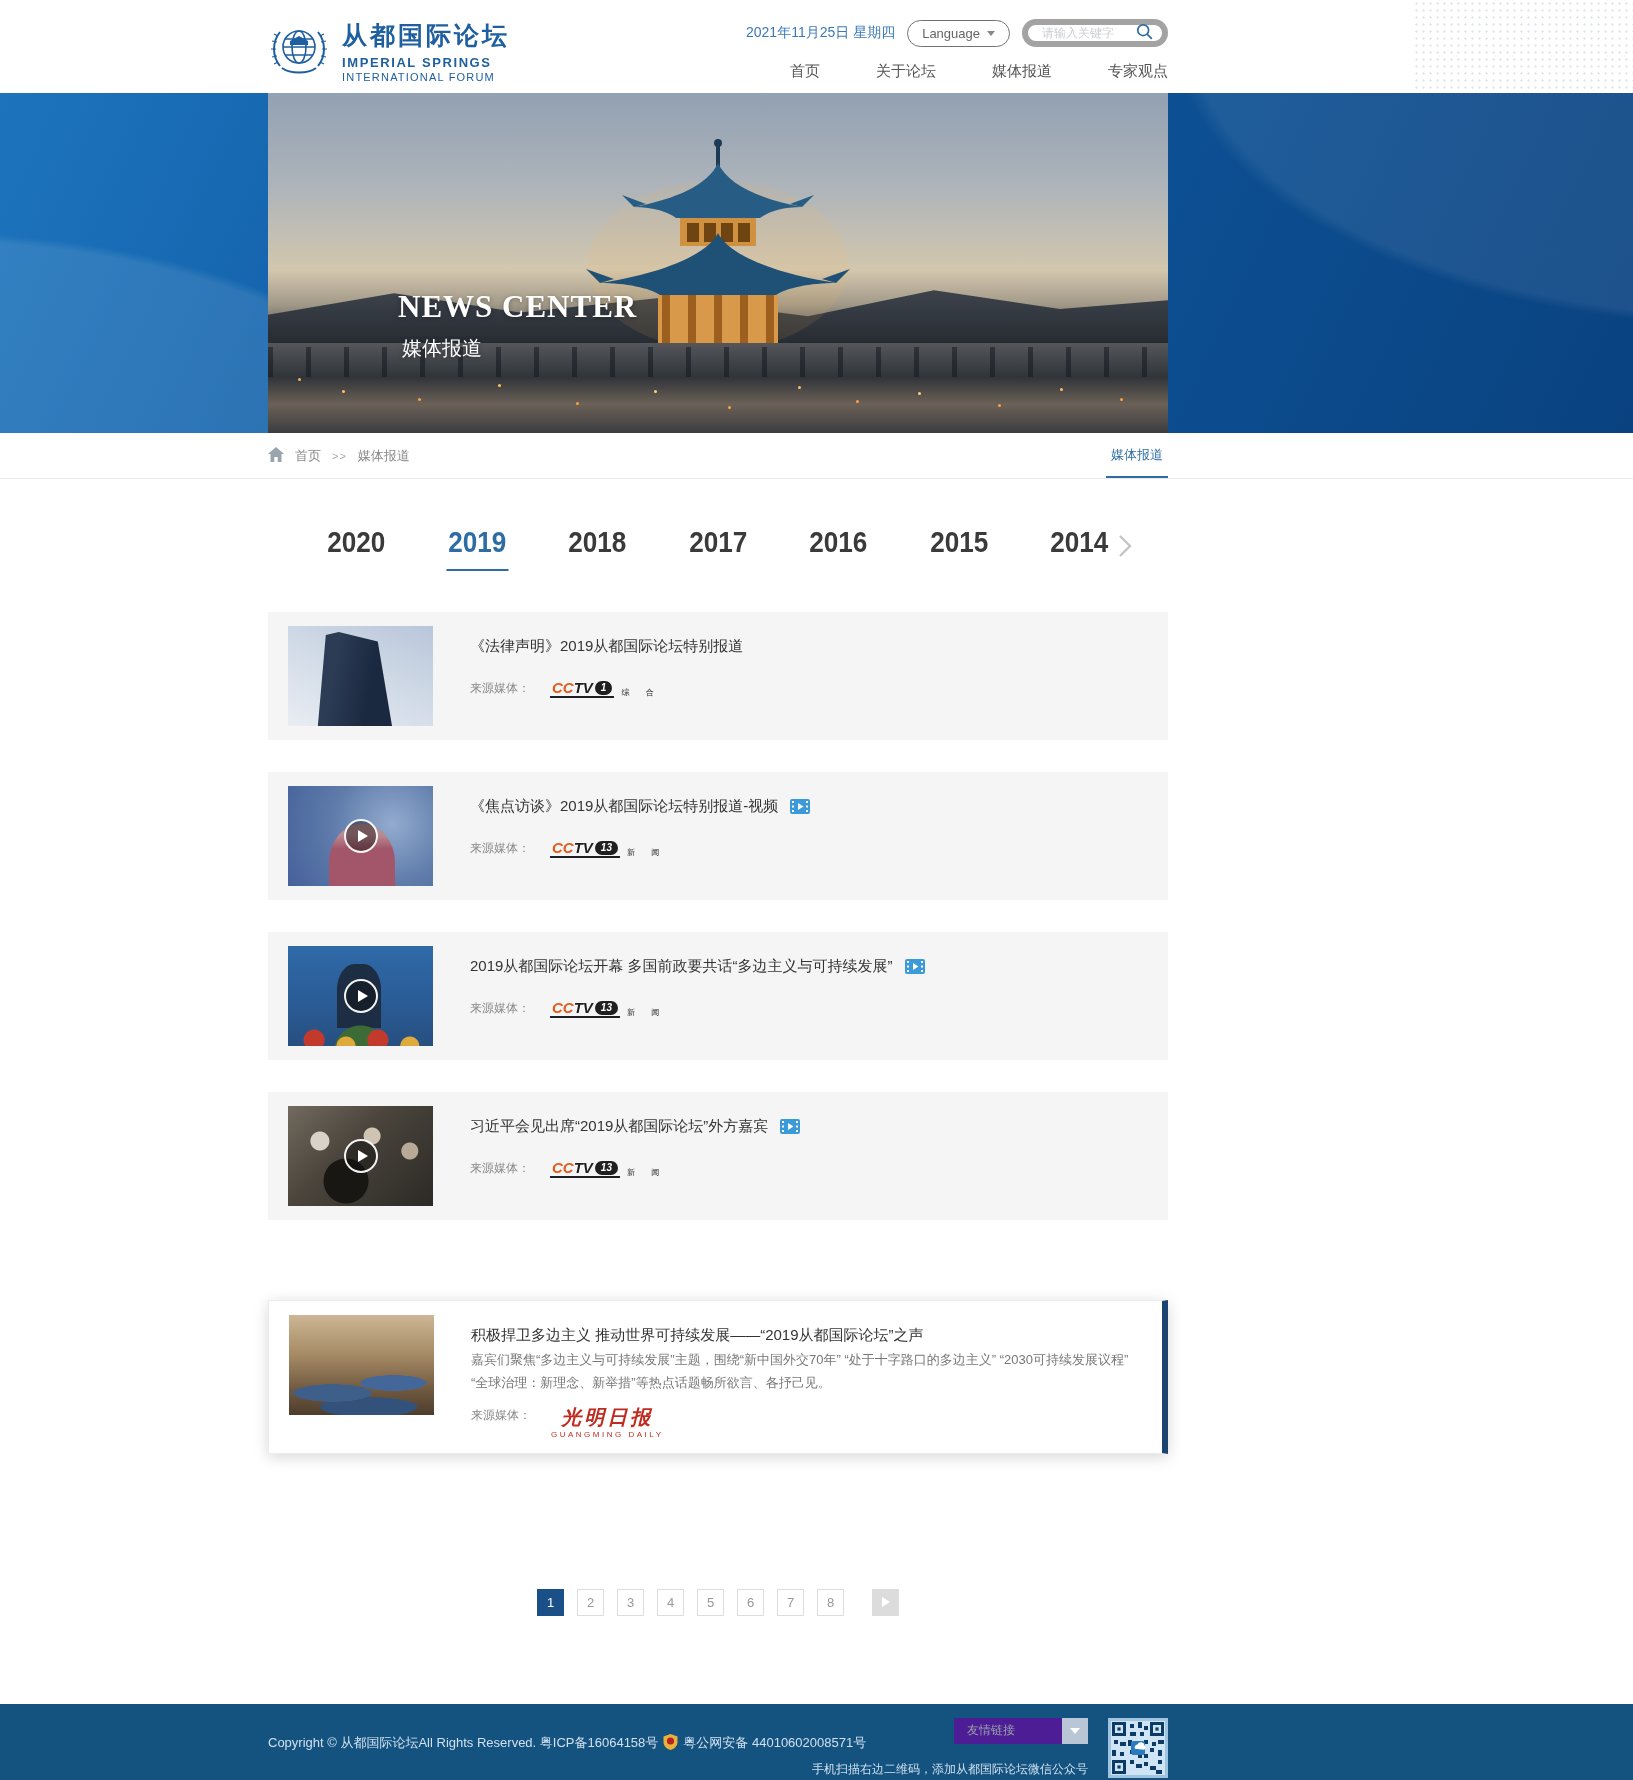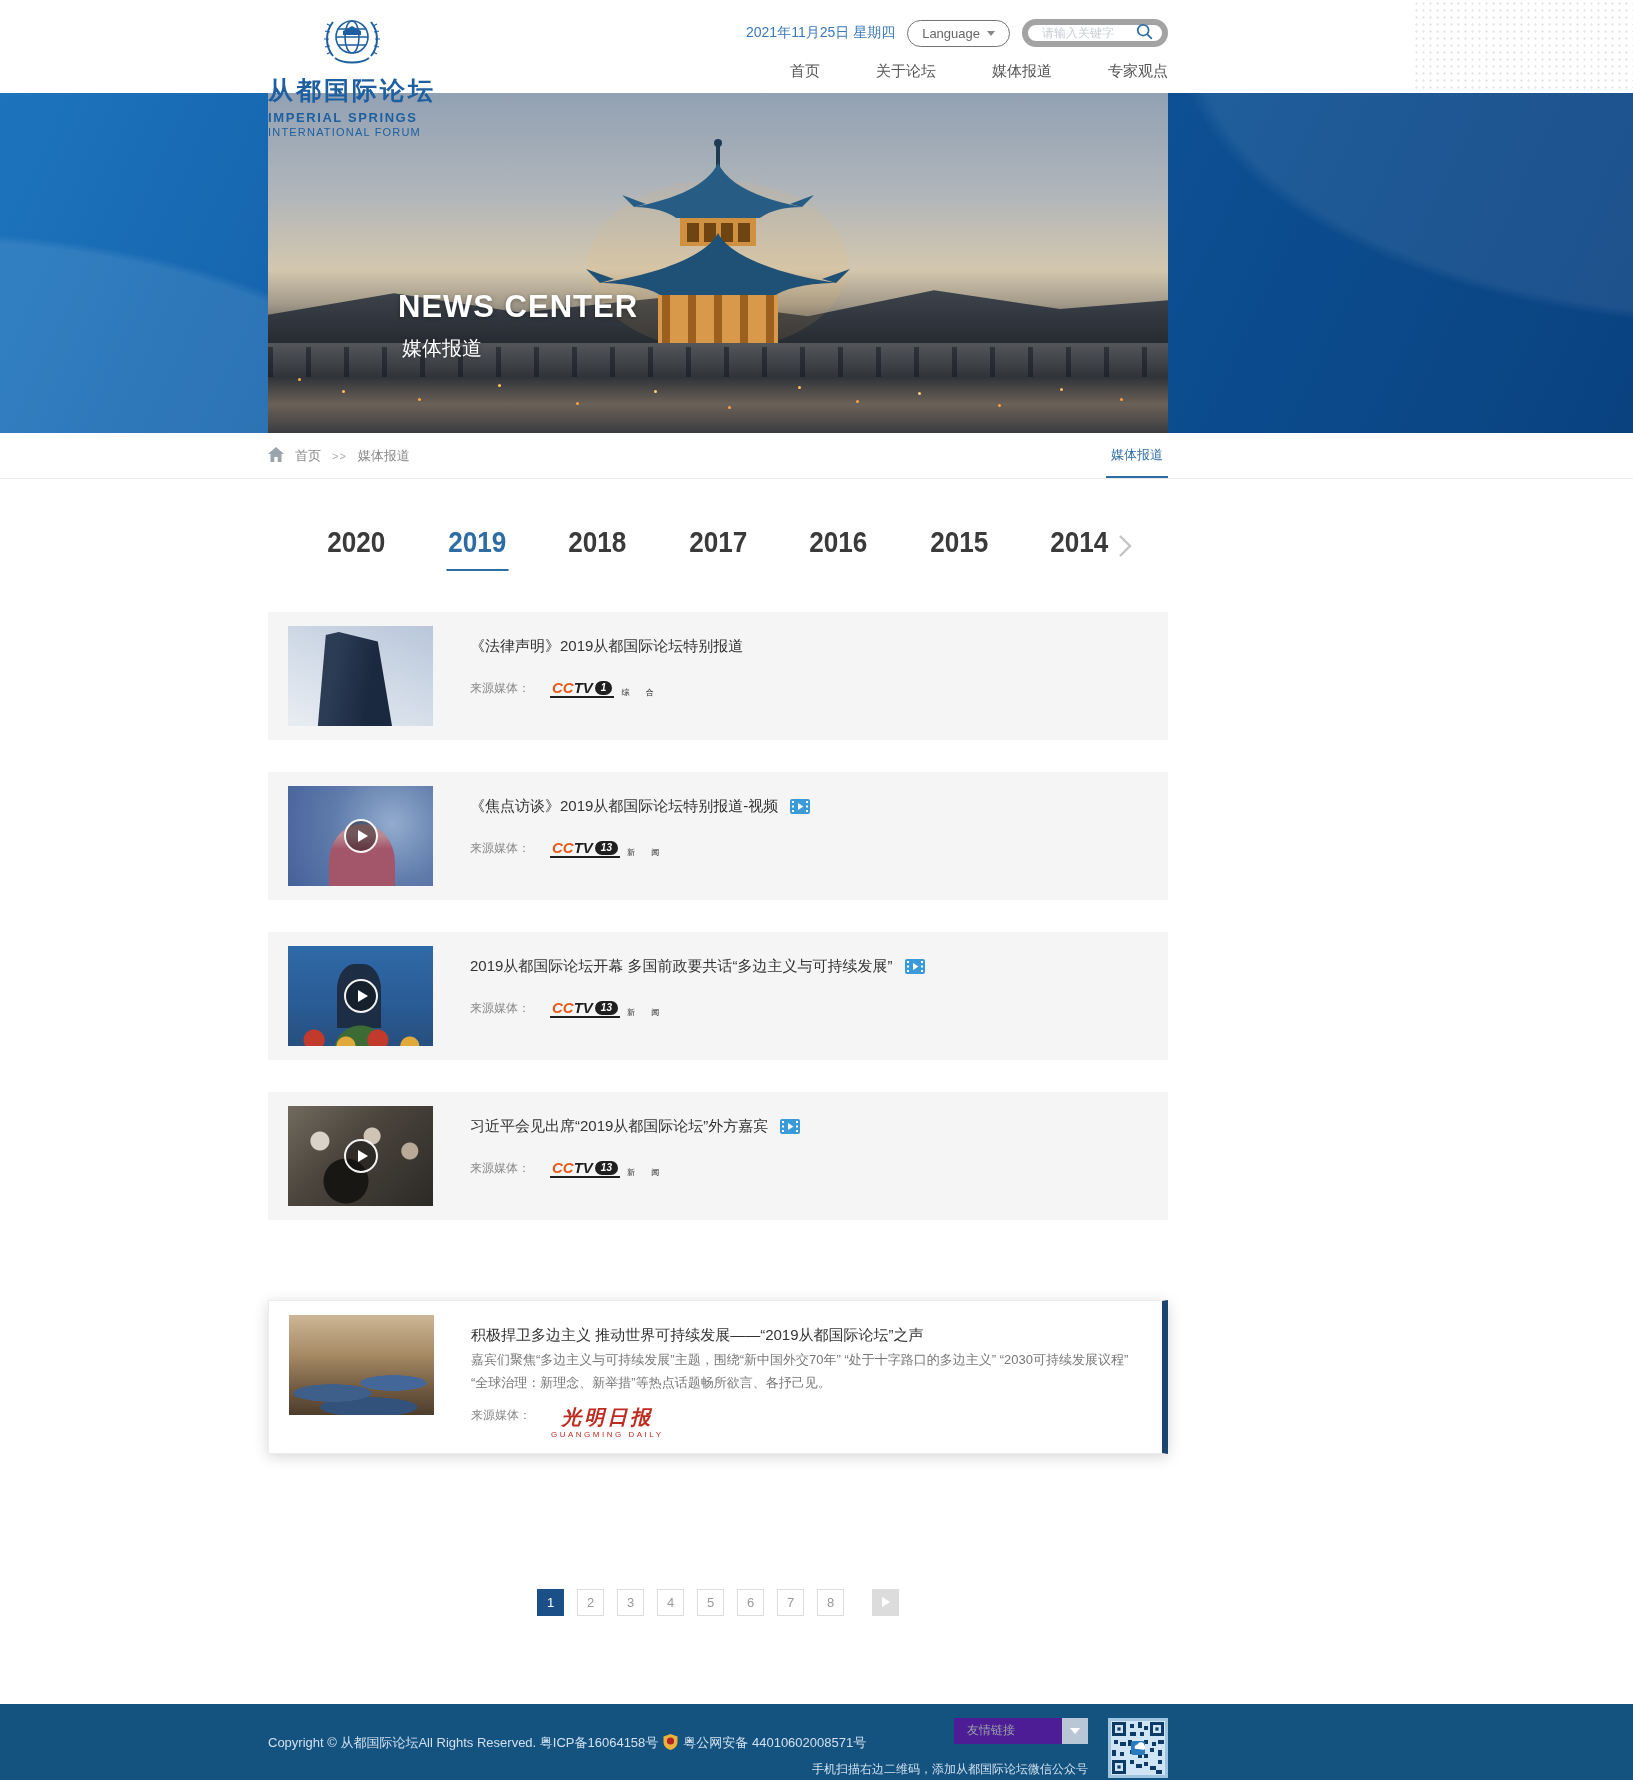--- a/index.html
+++ b/index.html
@@ -9,21 +9,21 @@
     font-family:"Liberation Sans","DejaVu Sans",sans-serif;
     color:#333;
   }
   .container { width:900px; margin-left:268px; position:relative; }
 
   
   .site-header { height:93px; background:#fff; position:relative; }
   .header-inner { width:900px; margin-left:268px; height:100%; display:flex; justify-content:space-between; position:relative; }
   .map-dots { position:absolute; right:-10px; top:0; width:230px; height:93px;
     background-image:radial-gradient(#e2e6ea 1.2px, transparent 1.4px); background-size:7px 7px; opacity:.9; }
-  .logo { display:flex; align-items:center; padding-top:8px; z-index:1;flex-direction:column; }
+  .logo { display:flex; align-items:center; gap:12px; padding-top:8px; z-index:1; }
   .logo-text .cn { font-size:25px; font-weight:bold; color:#1e5fa0; letter-spacing:3px; }
   .logo-text .en1 { font-size:13px; font-weight:bold; color:#1e5fa0; letter-spacing:1.6px; margin-top:3px; }
   .logo-text .en2 { font-size:11px; color:#1e5fa0; letter-spacing:1.2px; margin-top:1px; }
   .header-right { display:flex; flex-direction:column; align-items:flex-end; padding-top:19px; gap:15px; z-index:1; }
   .top-row { display:flex; align-items:center; gap:12px; }
   .date { color:#3a79b8; font-size:14px; }
   .lang-btn { border:1px solid #737373; border-radius:14px; background:#fff; color:#666; font-size:13px;
     padding:5px 14px; display:flex; align-items:center; gap:7px; cursor:pointer; }
   .caret-down { width:0; height:0; border-left:4px solid transparent; border-right:4px solid transparent; border-top:5px solid #888; }
   .search-box { border:6px solid #a3a3a3; border-radius:14px; height:28px; width:146px; display:flex;
@@ -47,21 +47,21 @@
     clip-path:polygon(0 100%,0 58%,14% 28%,28% 55%,44% 34%,60% 60%,74% 24%,88% 50%,100% 38%,100% 100%); }
   .terrace { position:absolute; bottom:0; left:0; width:100%; height:90px;
     background:linear-gradient(180deg,#54565a 0%,#303439 38%,#6b6157 68%,#3b3c40 100%); }
   .terrace::before { content:""; position:absolute; top:4px; left:0; width:100%; height:30px; opacity:.55;
     background:repeating-linear-gradient(90deg, rgba(15,20,28,.9) 0 5px, transparent 5px 38px); }
   .light-dots { position:absolute; bottom:52px; left:30px; width:3px; height:3px; border-radius:50%; background:#ffb050;
     box-shadow:44px 12px 0 #ffc060,120px 20px 0 #ff9f40,200px 6px 0 #ffc060,278px 24px 0 #ff9f40,
       356px 12px 0 #ffd080,430px 28px 0 #ff9f40,500px 8px 0 #ffc060,558px 22px 0 #ff9f40,
       620px 14px 0 #ffd080,700px 26px 0 #ff9f40,762px 10px 0 #ffc060,822px 20px 0 #ff9f40; }
   .pagoda { position:absolute; left:50%; top:42px; transform:translateX(-50%); }
-  .banner-text { position:absolute; left:398px; top:196px; z-index:3; color:#fff; }
+  .banner-text { position:absolute; left:398px; top:196px; z-index:3; color:#fff;font-family:Liberation Serif, serif; }
   .banner-text .en { font-size:31px; font-weight:bold; letter-spacing:1px; text-shadow:0 1px 4px rgba(0,0,0,.35); }
   .banner-text .cn { font-size:20px; margin-top:10px; padding-left:4px; text-shadow:0 1px 4px rgba(0,0,0,.35); }
 
   
   .bc-bar { border-bottom:1px solid #e9e9e9; height:46px; background:#fff; }
   .bc-inner { width:900px; margin-left:268px; height:100%; display:flex; justify-content:space-between; align-items:stretch; }
   .bc-left { display:flex; align-items:center; gap:11px; color:#888; font-size:13px; }
   .bc-sep { color:#aaa; font-size:11px; letter-spacing:1px; }
   .bc-link { cursor:pointer; }
   .bc-right { color:#2e6da4; font-size:13px; display:flex; align-items:center; padding:0 5px;

